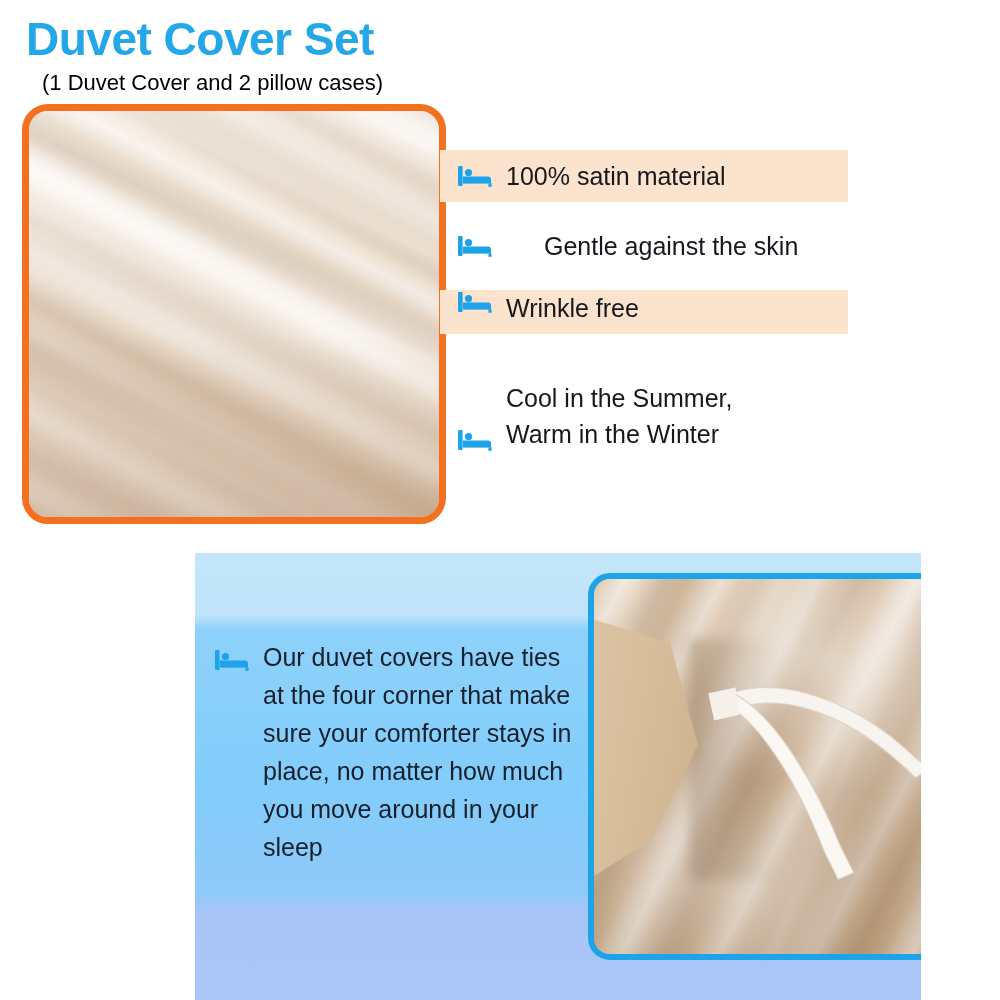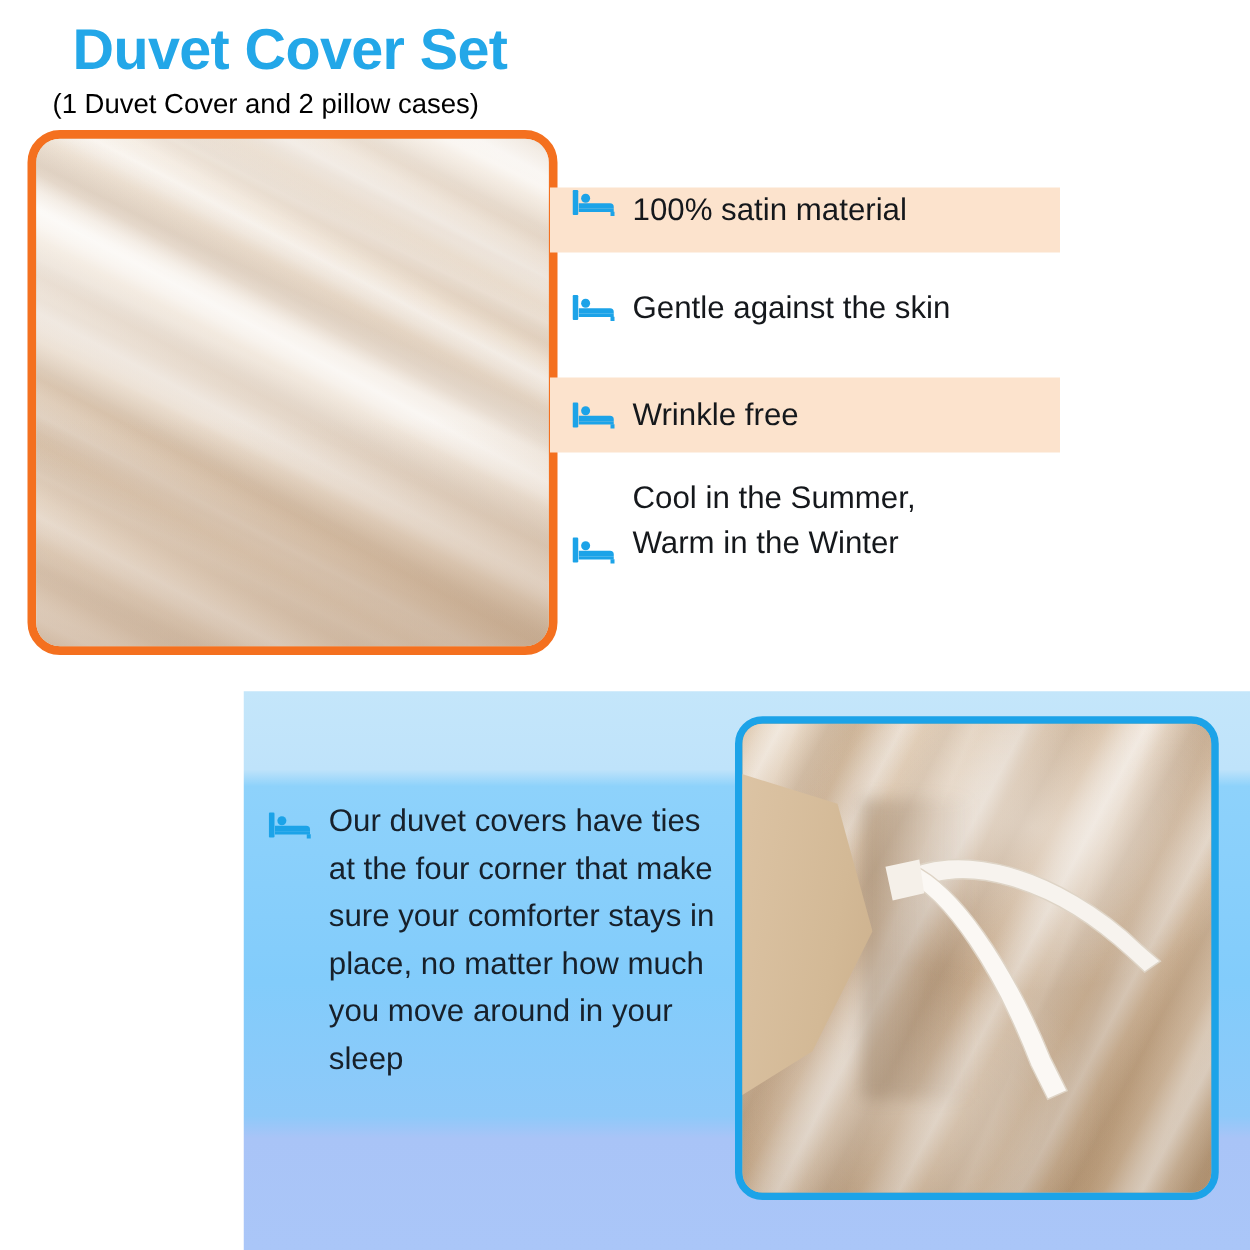--- a/index.html
+++ b/index.html
@@ -32,21 +32,20 @@
   #page-title {
     position: absolute;
     left: 26px;
     top: 16px;
     font-size: 46px;
     font-weight: bold;
     letter-spacing: -0.5px;
     color: #23a7e8;
     line-height: 1;
     white-space: nowrap;
-    margin-left: 32px;
   }
 
   #page-subtitle {
     position: absolute;
     left: 42px;
     top: 72px;
     font-size: 22px;
     color: #000000;
     line-height: 1;
     white-space: nowrap;
@@ -151,21 +150,21 @@
     color: #15181c;
     line-height: 36px;
     white-space: pre-line;
   }
 
   
   #bottom-panel {
     position: absolute;
     left: 195px;
     top: 553px;
-    width: 805px;
+    width: 726px;
     height: 447px;
     background: linear-gradient(to bottom,
       #c4e6fa 0%,
       #bfe3fa 14%,
       #8ed2fb 17%,
       #82ccfb 52%,
       #8ec9f9 76%,
       #a9c4f7 80%,
       #aac6f8 100%);
     overflow: hidden;
@@ -278,45 +277,45 @@
 
     <div id="fabric-photo-frame">
       <div class="satin-img satin-base"></div>
       <div class="satin-img satin-folds"></div>
       <div class="satin-img satin-folds2"></div>
       <div class="satin-img satin-sheen"></div>
       <div class="satin-img satin-bottomshade"></div>
     </div>
 
     <div id="feature-list">
-        <div class="feature-row highlight" style="top: 0px; height: 52px; ">
+        <div class="feature-row highlight" style="top: 0px; height: 52px; align-items: center;">
           <span class="bed-icon" style="margin-top: 0px;">
   <svg viewBox="0 0 36 24" xmlns="http://www.w3.org/2000/svg">
     <rect x="0" y="2" width="4.6" height="20" rx="1" fill="#1ca3e8"></rect>
     <circle cx="10.5" cy="8.6" r="3.6" fill="#1ca3e8"></circle>
     <path d="M14 12.6 L30 12.6 A3 3 0 0 1 33 15.6 L33 17 L5 17 L5 12.6 Z" fill="#1ca3e8"></path>
     <rect x="5" y="17" width="28" height="2.6" fill="#1ca3e8"></rect>
     <rect x="30.4" y="19.4" width="3.2" height="3.4" fill="#1ca3e8"></rect>
   </svg>
           </span>
           <span class="feature-text">100% satin material</span>
         </div>
-        <div class="feature-row" style="top: 70px; height: 52px; align-items: center;">
+        <div class="feature-row" style="top: 70px; height: 52px; align-items: center; gap: 38px;">
           <span class="bed-icon" style="margin-top: 0px;">
   <svg viewBox="0 0 36 24" xmlns="http://www.w3.org/2000/svg">
     <rect x="0" y="2" width="4.6" height="20" rx="1" fill="#1ca3e8"></rect>
     <circle cx="10.5" cy="8.6" r="3.6" fill="#1ca3e8"></circle>
     <path d="M14 12.6 L30 12.6 A3 3 0 0 1 33 15.6 L33 17 L5 17 L5 12.6 Z" fill="#1ca3e8"></path>
     <rect x="5" y="17" width="28" height="2.6" fill="#1ca3e8"></rect>
     <rect x="30.4" y="19.4" width="3.2" height="3.4" fill="#1ca3e8"></rect>
   </svg>
           </span>
           <span class="feature-text">Gentle against the skin</span>
         </div>
-        <div class="feature-row highlight" style="top: 152px; height: 60px; align-items: center;">
+        <div class="feature-row highlight" style="top: 140px; height: 44px; align-items: flex-start;">
           <span class="bed-icon" style="margin-top: 0px;">
   <svg viewBox="0 0 36 24" xmlns="http://www.w3.org/2000/svg">
     <rect x="0" y="2" width="4.6" height="20" rx="1" fill="#1ca3e8"></rect>
     <circle cx="10.5" cy="8.6" r="3.6" fill="#1ca3e8"></circle>
     <path d="M14 12.6 L30 12.6 A3 3 0 0 1 33 15.6 L33 17 L5 17 L5 12.6 Z" fill="#1ca3e8"></path>
     <rect x="5" y="17" width="28" height="2.6" fill="#1ca3e8"></rect>
     <rect x="30.4" y="19.4" width="3.2" height="3.4" fill="#1ca3e8"></rect>
   </svg>
           </span>
           <span class="feature-text">Wrinkle free</span>

